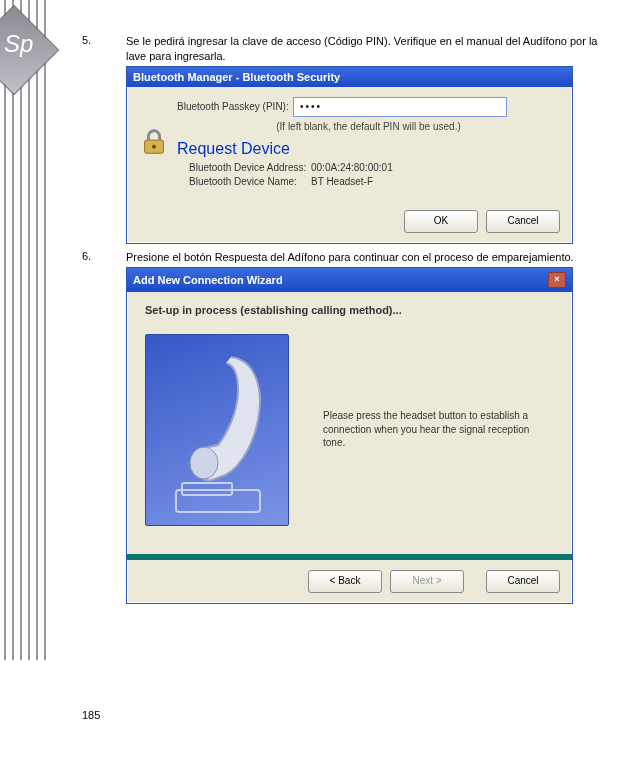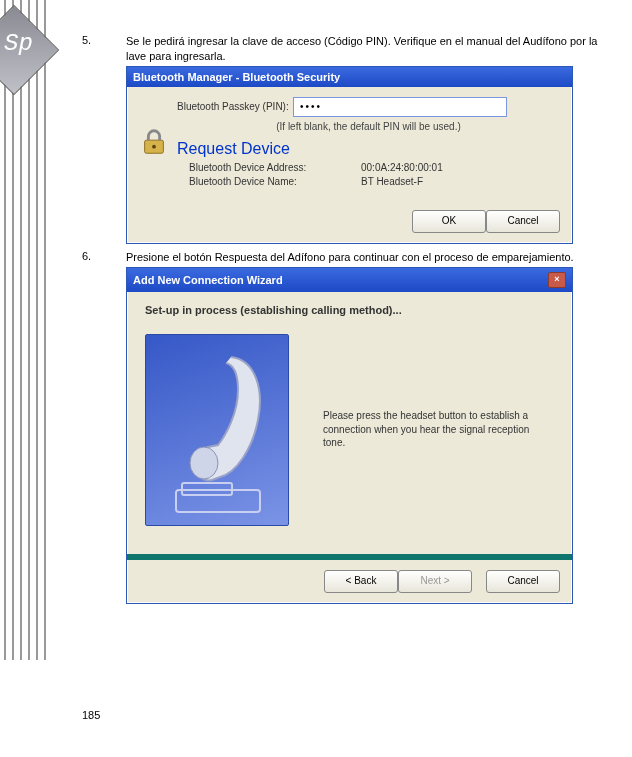--- a/index.html
+++ b/index.html
@@ -34,21 +34,21 @@
     width: 62px;
     height: 62px;
     background: linear-gradient(135deg,#8a8a92,#c0c0c8);
     transform: rotate(45deg);
     border: 1px solid #666;
   }
   .sp-label {
     position: absolute;
     left: 4px;
     top: 30px;
-    font-family: Liberation Mono, monospace;
+    font-family: Liberation Sans, sans-serif;
     font-size: 24px;
     font-style: italic;
     color: #fff;
     text-align: right;
   }
   .content {
     position: absolute;
     left: 82px;
     top: 34px;
     width: 530px;
@@ -128,26 +128,26 @@
     font-size: 16px;
     margin-bottom: 4px;
   }
   .kv {
     display: flex;
     margin-left: 12px;
     margin-bottom: 3px;
     font-size: 10px;
   }
   .kv .k {
-    width: 172px;
+    width: 122px;
   }
   .btn-row {
     display: flex;
     justify-content: flex-end;
-    gap: 0;
+    gap: 8px;
     padding: 8px 12px 10px 12px;
   }
   .btn {
     min-width: 72px;
     height: 21px;
     border: 1px solid #888;
     border-radius: 3px;
     background: linear-gradient(#fff,#e8e6da);
     font-size: 10px;
     text-align: center;

